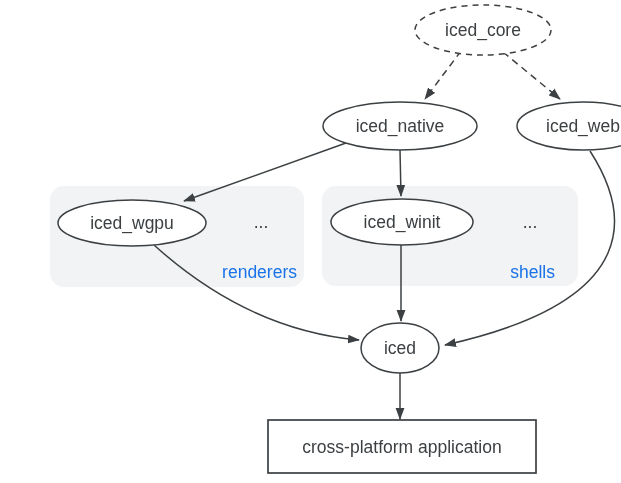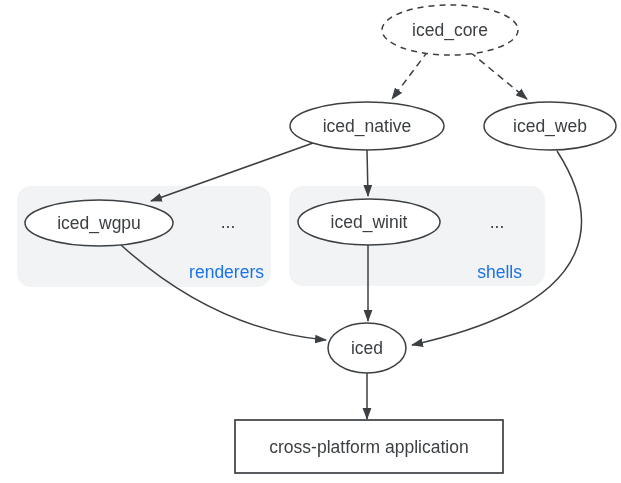--- a/index.html
+++ b/index.html
@@ -8,20 +8,21 @@
     --text: #3c4043;
     --group-fill: #f1f3f4;
     --accent: #1a73e8;
   }
   html, body { margin: 0; padding: 0; background: var(--background); }
   .canvas {
     width: 552px; height: 483px;
     position: relative;
     background: var(--background);
     font-family: "Liberation Sans", sans-serif;
+    margin-left: 33px;
   }
   svg { display: block; }
   .edge {
     fill: none;
     stroke: var(--line);
     stroke-width: 1.5;
   }
   .edge.dashed { stroke-dasharray: 7 5; }
   .arrowhead { fill: var(--line); stroke: none; }
   .node-shape {

